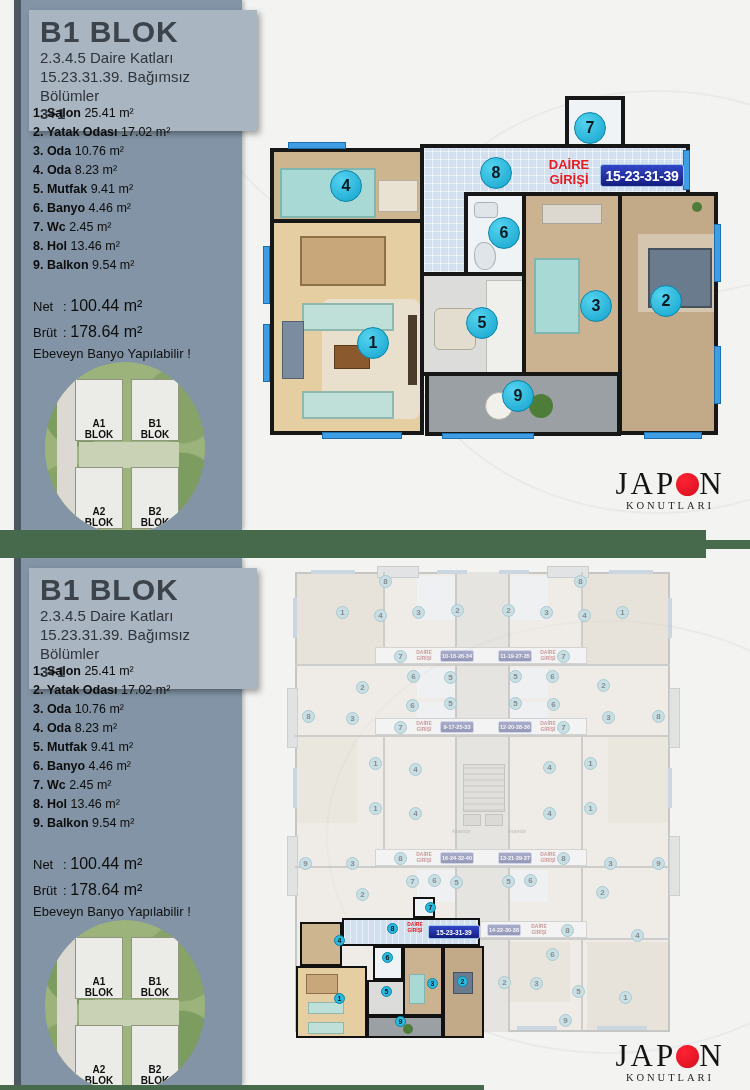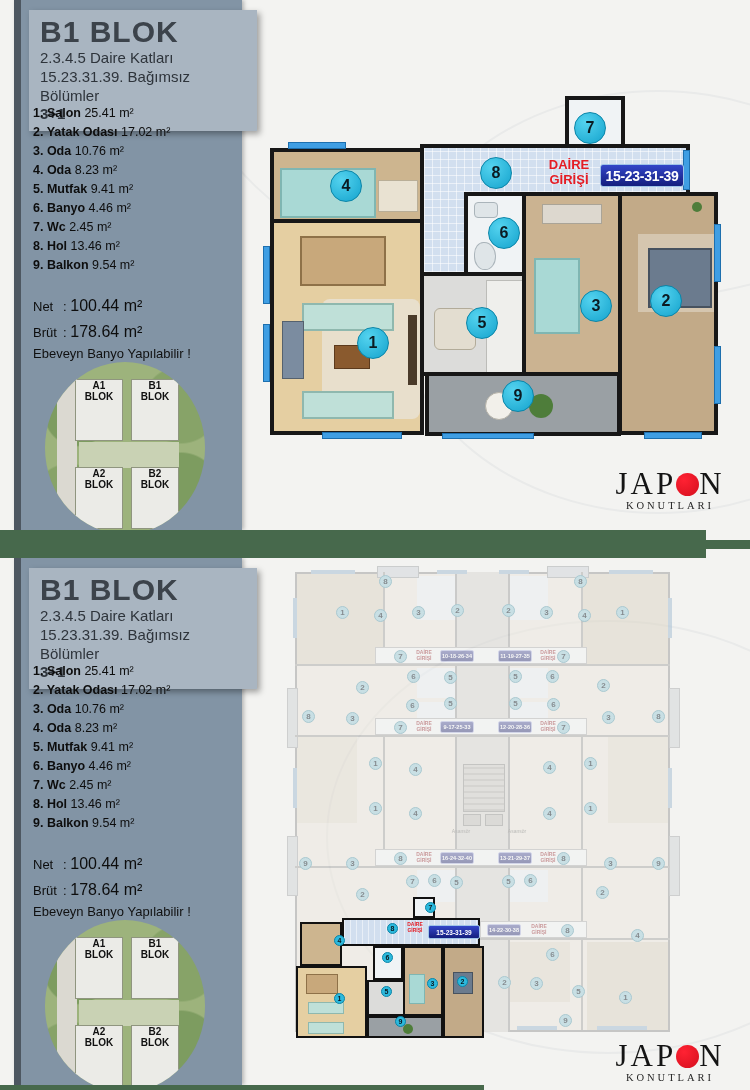--- a/index.html
+++ b/index.html
@@ -34,21 +34,21 @@
   .oval{position:absolute;left:45px;top:362px;width:160px;height:172px;border-radius:50%;
         overflow:hidden;background:
         radial-gradient(circle at 20% 30%,#7d9c60 0 18%,transparent 19%),
         radial-gradient(circle at 85% 25%,#87a368 0 20%,transparent 21%),
         radial-gradient(circle at 85% 75%,#7d9c60 0 20%,transparent 21%),
         radial-gradient(circle at 15% 80%,#87a368 0 18%,transparent 19%),
         #9db37c;}
   .road{position:absolute;left:12px;top:0;width:20px;height:100%;background:#dbd9d1;}
   .court{position:absolute;left:34px;top:80px;width:100px;height:26px;background:#c9d2b4;}
   .blk{position:absolute;width:48px;height:62px;background:#ebebe7;border:1px solid #8f957f;
-       box-sizing:border-box;display:flex;align-items:flex-start;justify-content:center;
+       box-sizing:border-box;display:flex;align-items:flex-end;justify-content:center;
        text-align:center;font-size:10px;font-weight:bold;color:#101010;line-height:1.1;}
   .blk span{width:34px;}
 
   
   .logo{position:absolute;right:10px;width:140px;text-align:center;
         font-family:"Liberation Serif",serif;color:#141414;}
   .logo .big{font-size:31px;letter-spacing:3px;}
   .logo .dot{display:inline-block;width:23px;height:23px;border-radius:50%;
              background:radial-gradient(circle at 35% 30%,#f23,#d50f1d);vertical-align:-2px;}
   .logo .sub{font-size:10.5px;letter-spacing:3px;margin-top:-2px;color:#262626;}

